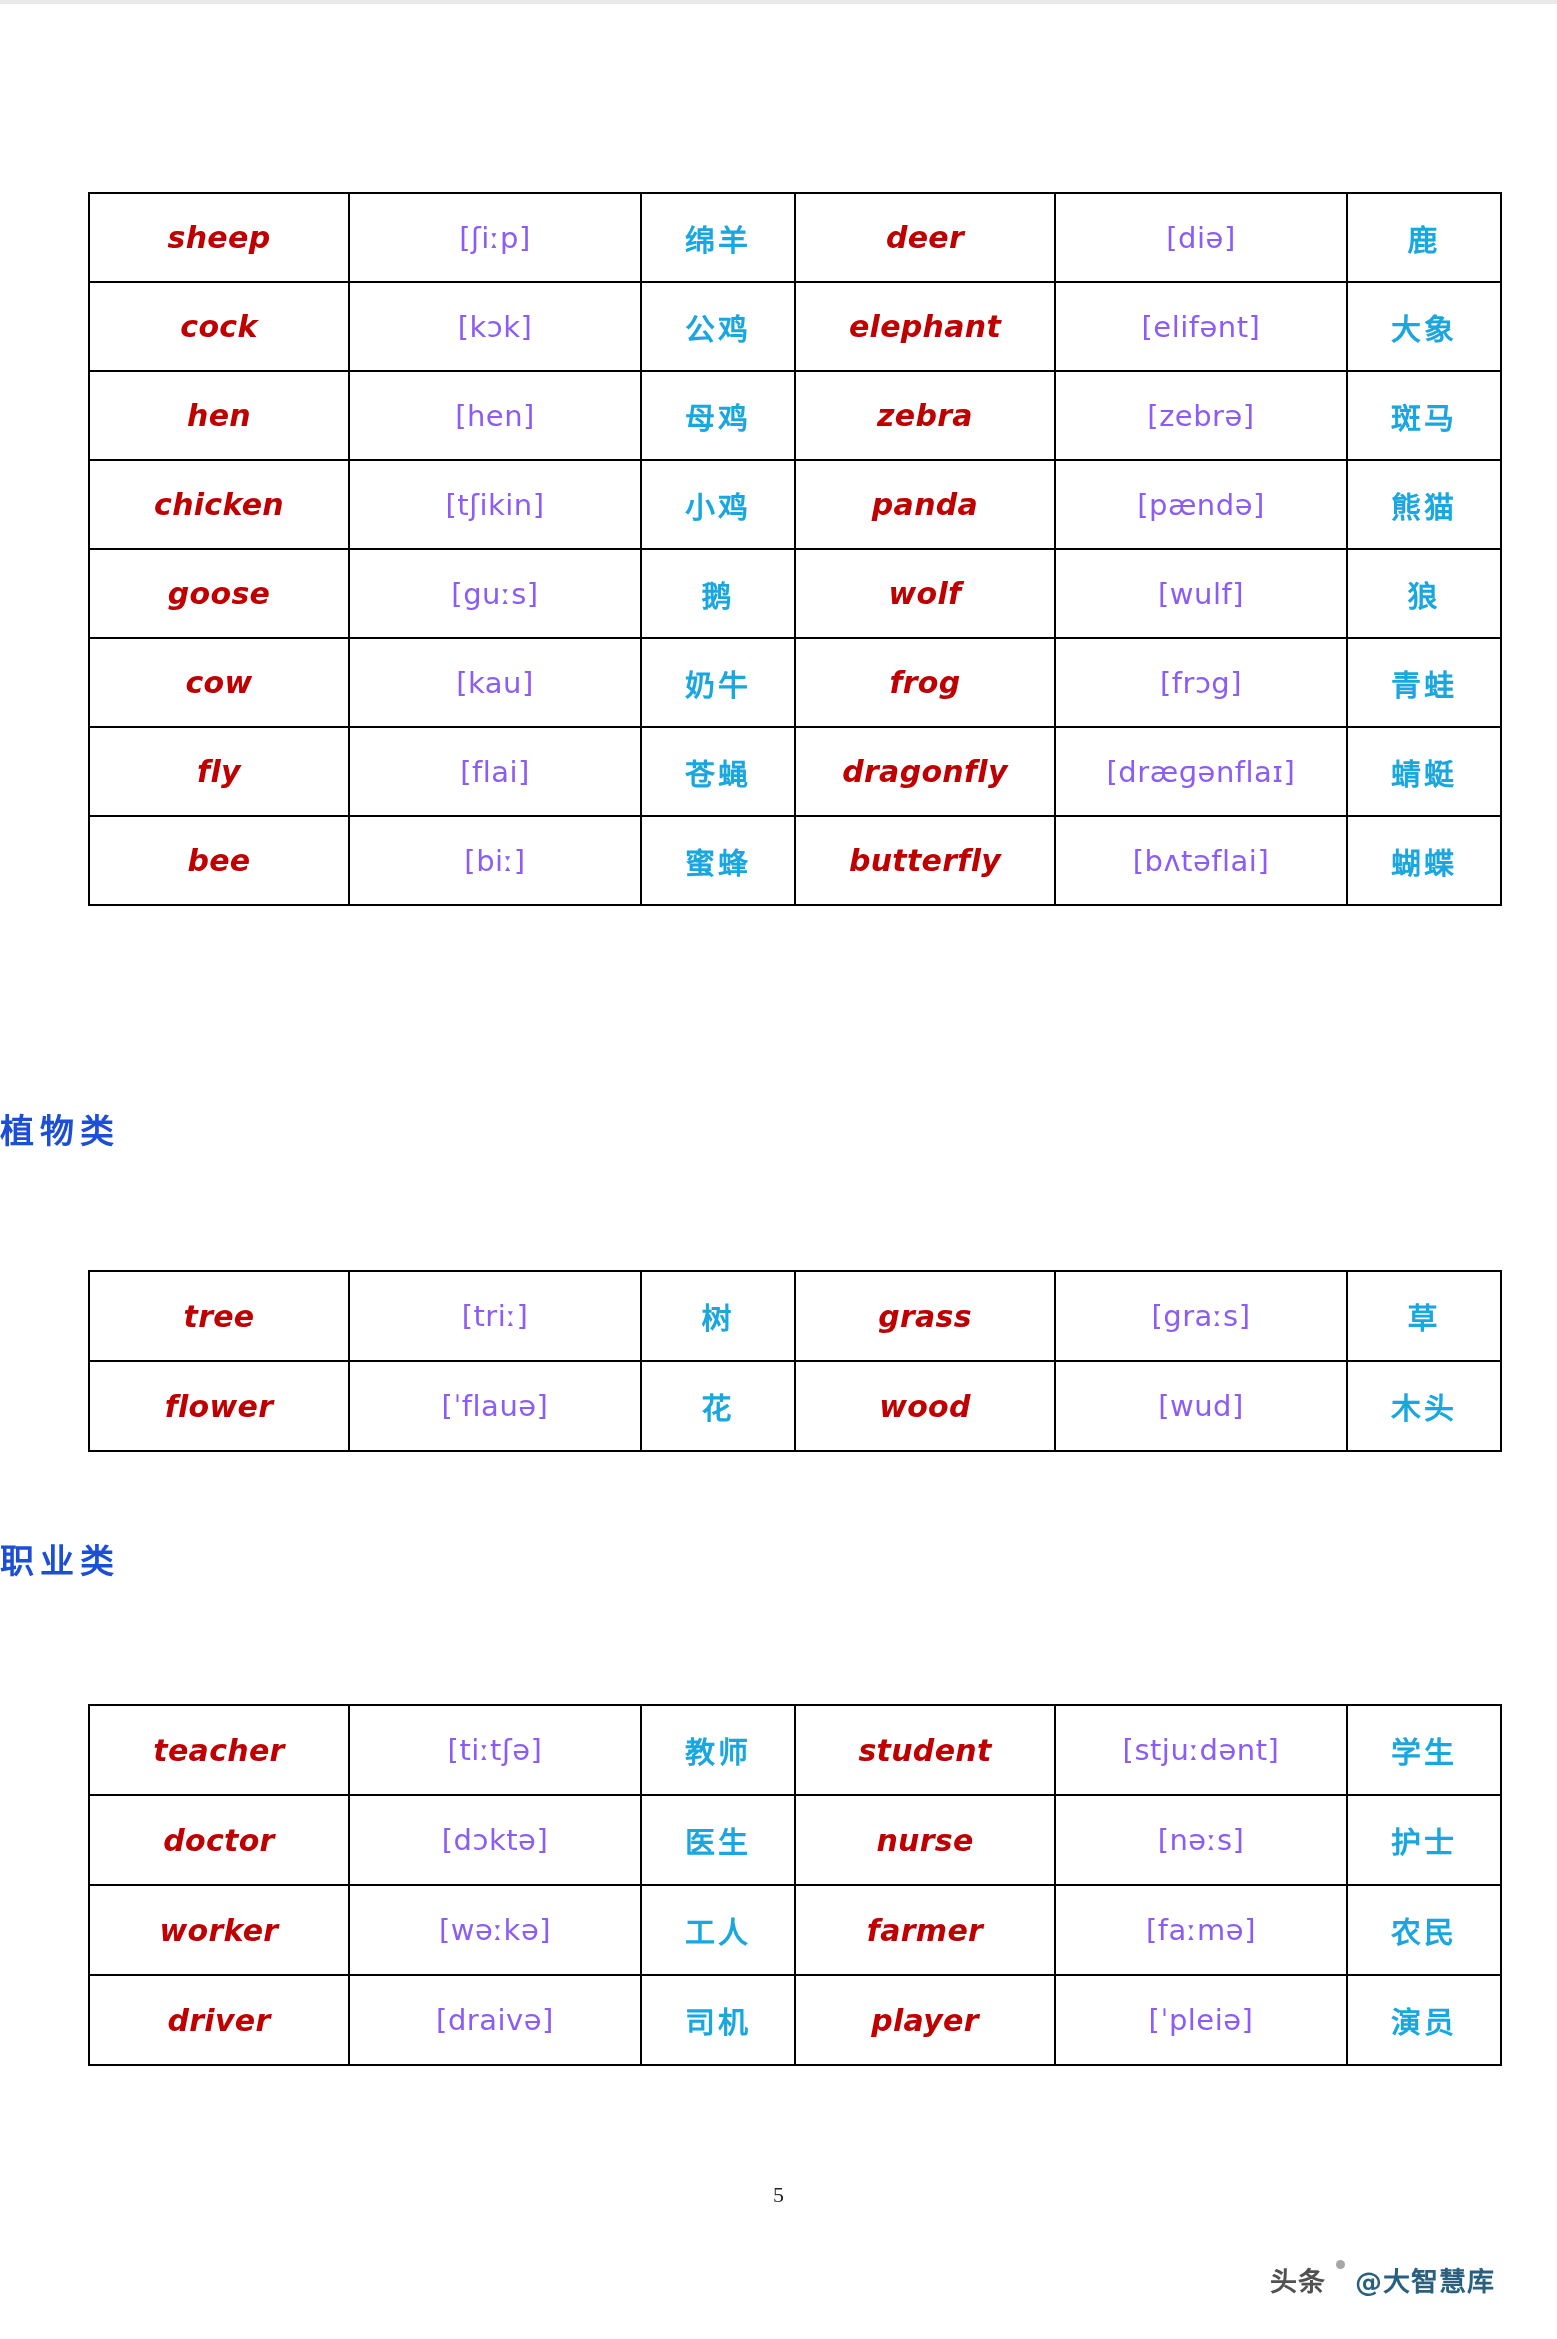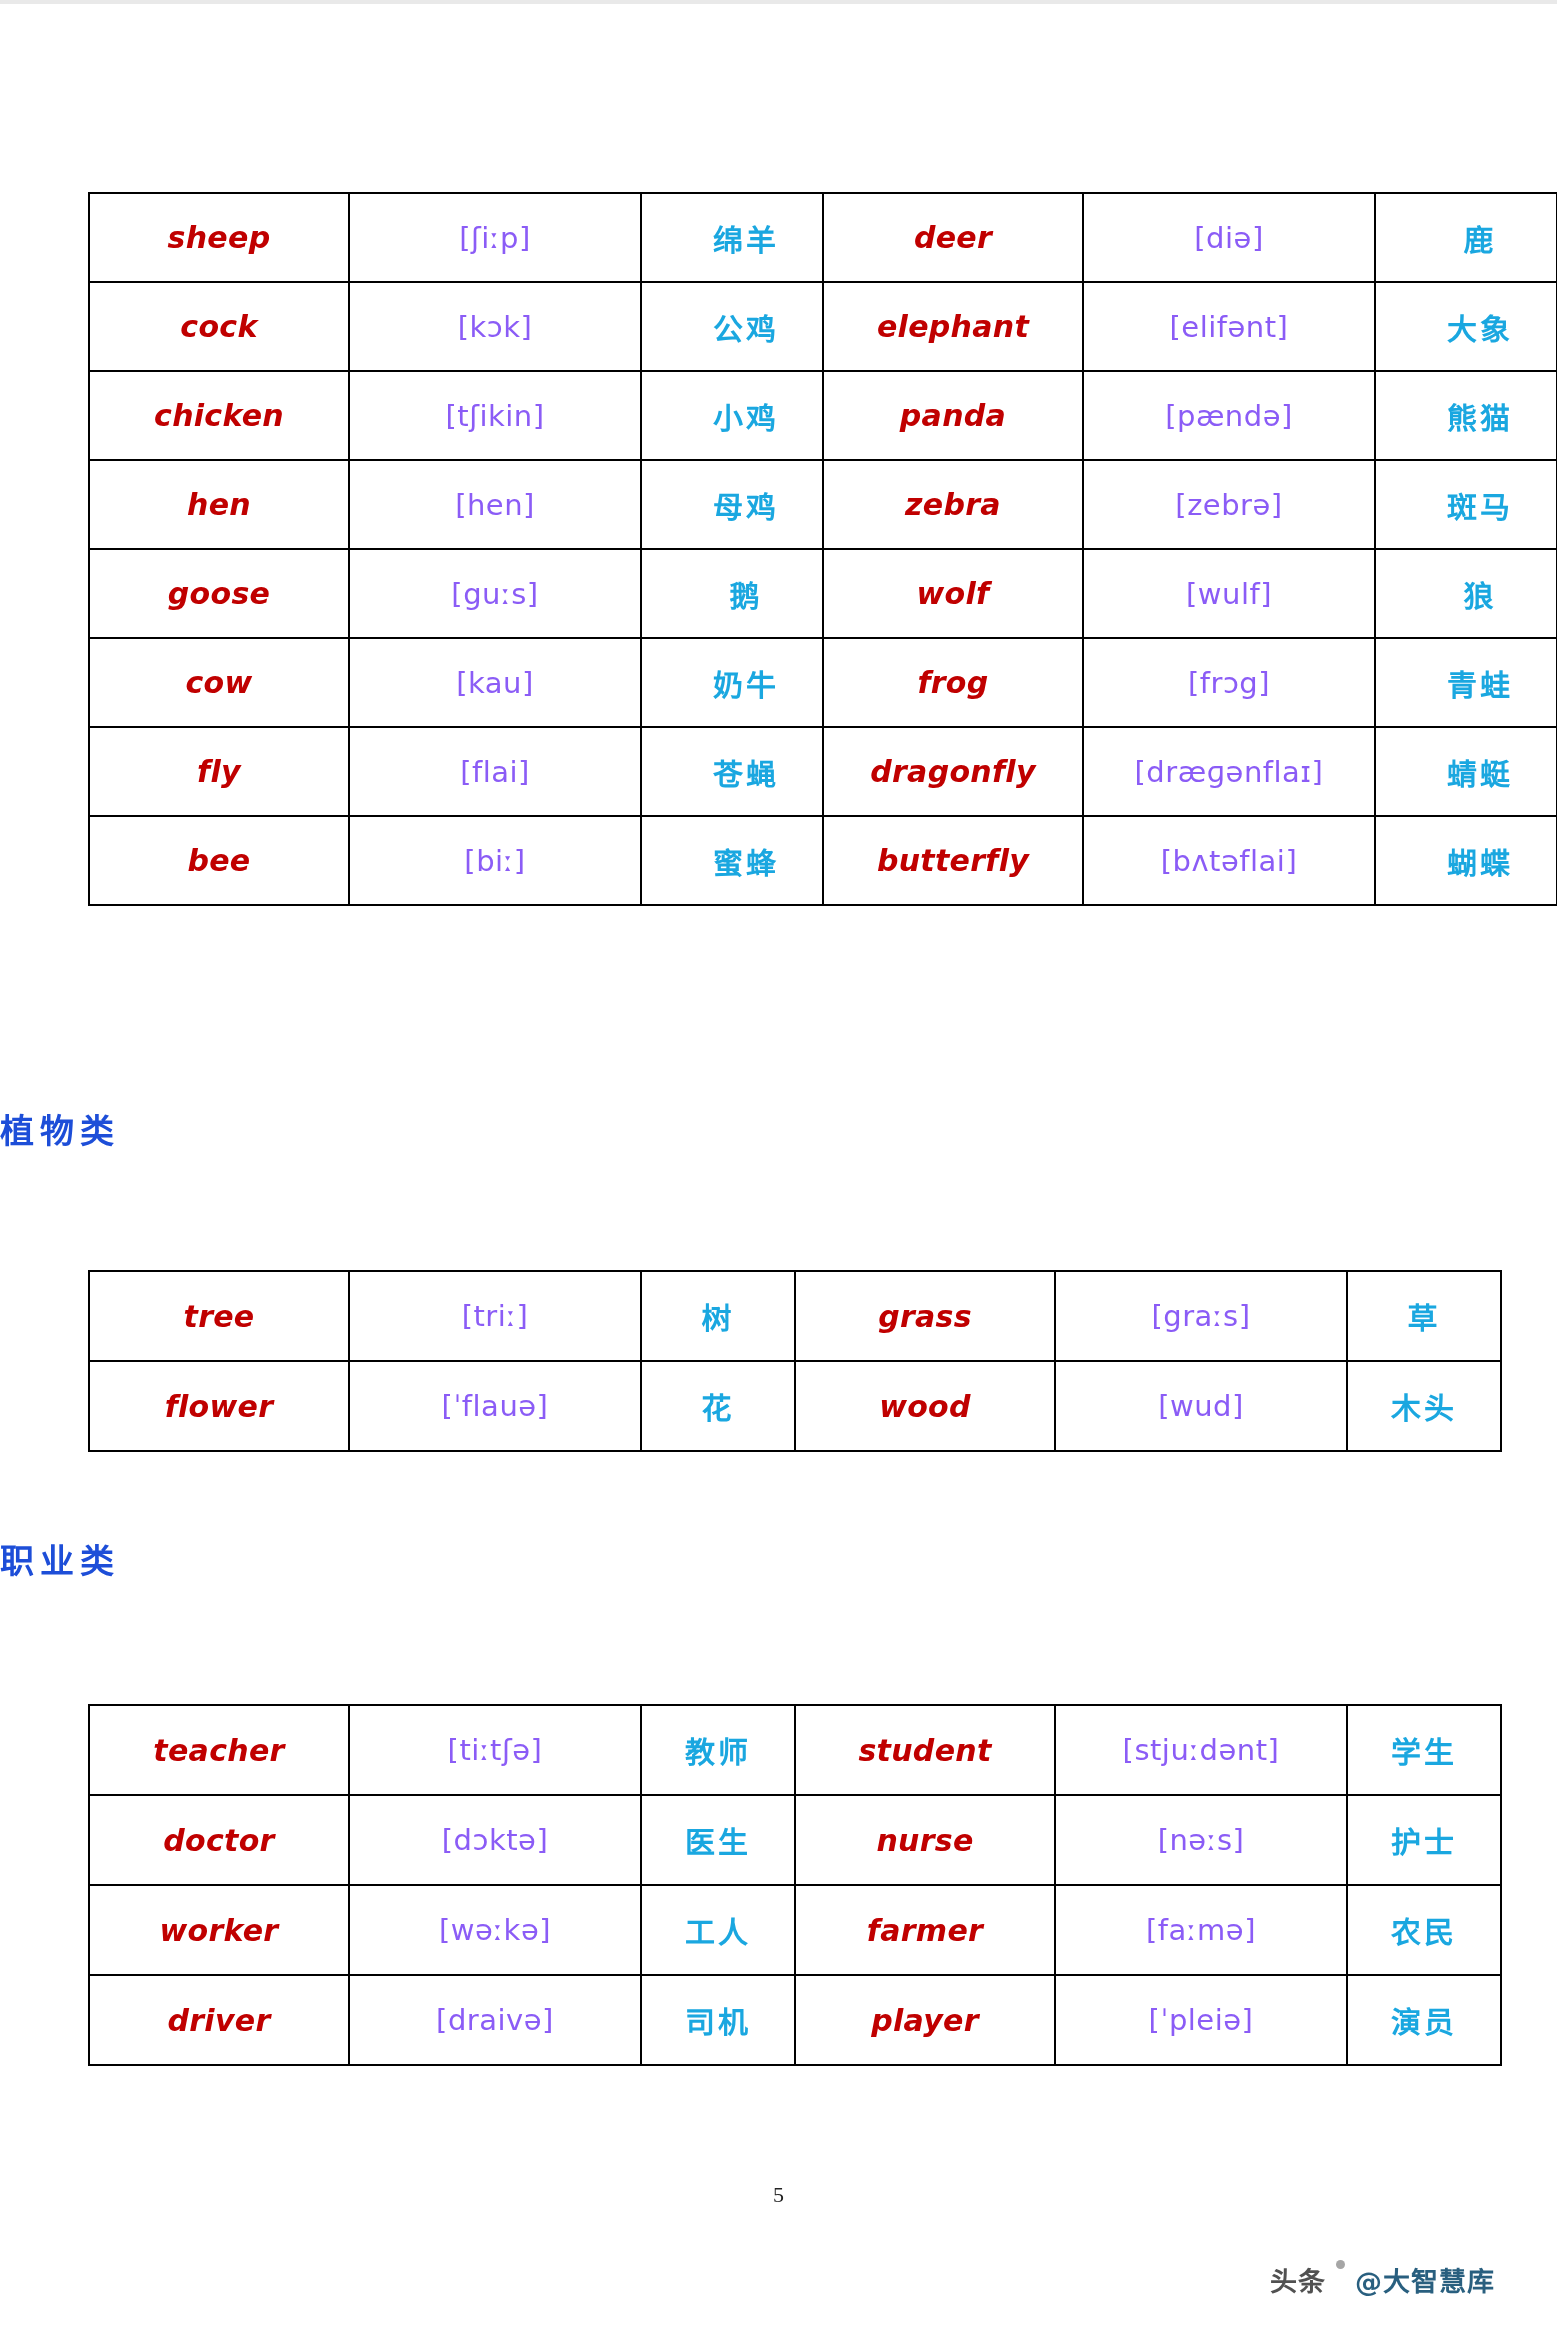--- a/index.html
+++ b/index.html
@@ -37,21 +37,21 @@
 
   
   #table-animals {
     left: 88px;
     top: 188px;
     width: 1360px;
   }
   #table-animals td { height: 87px; }
   #table-animals .c-word  { width: 258px; }
   #table-animals .c-ipa   { width: 290px; }
-  #table-animals .c-cn    { width: 152px; padding-left: 28px; }
+  #table-animals .c-cn    { width: 152px; }
 
   
   #table-plants {
     left: 88px;
     top: 1266px;
     width: 1360px;
   }
   #table-plants td { height: 88px; }
   #table-plants .c-word  { width: 258px; }
   #table-plants .c-ipa   { width: 290px; }
@@ -166,36 +166,36 @@
       </tr>
       <tr>
         <td class="c-word"><span class="en">cock</span></td>
         <td class="c-ipa"><span class="ipa">[kɔk]</span></td>
         <td class="c-cn"><span class="cn">公鸡</span></td>
         <td class="c-word"><span class="en">elephant</span></td>
         <td class="c-ipa"><span class="ipa">[elifənt]</span></td>
         <td class="c-cn"><span class="cn">大象</span></td>
       </tr>
       <tr>
+        <td class="c-word"><span class="en">hen</span></td>
+        <td class="c-ipa"><span class="ipa">[hen]</span></td>
+        <td class="c-cn"><span class="cn">母鸡</span></td>
+        <td class="c-word"><span class="en">zebra</span></td>
+        <td class="c-ipa"><span class="ipa">[zebrə]</span></td>
+        <td class="c-cn"><span class="cn">斑马</span></td>
+      </tr>
+      <tr>
         <td class="c-word"><span class="en">chicken</span></td>
         <td class="c-ipa"><span class="ipa">[tʃikin]</span></td>
         <td class="c-cn"><span class="cn">小鸡</span></td>
         <td class="c-word"><span class="en">panda</span></td>
         <td class="c-ipa"><span class="ipa">[pændə]</span></td>
         <td class="c-cn"><span class="cn">熊猫</span></td>
       </tr>
       <tr>
-        <td class="c-word"><span class="en">hen</span></td>
-        <td class="c-ipa"><span class="ipa">[hen]</span></td>
-        <td class="c-cn"><span class="cn">母鸡</span></td>
-        <td class="c-word"><span class="en">zebra</span></td>
-        <td class="c-ipa"><span class="ipa">[zebrə]</span></td>
-        <td class="c-cn"><span class="cn">斑马</span></td>
-      </tr>
-      <tr>
         <td class="c-word"><span class="en">goose</span></td>
         <td class="c-ipa"><span class="ipa">[guːs]</span></td>
         <td class="c-cn"><span class="cn">鹅</span></td>
         <td class="c-word"><span class="en">wolf</span></td>
         <td class="c-ipa"><span class="ipa">[wulf]</span></td>
         <td class="c-cn"><span class="cn">狼</span></td>
       </tr>
       <tr>
         <td class="c-word"><span class="en">cow</span></td>
         <td class="c-ipa"><span class="ipa">[kau]</span></td>

